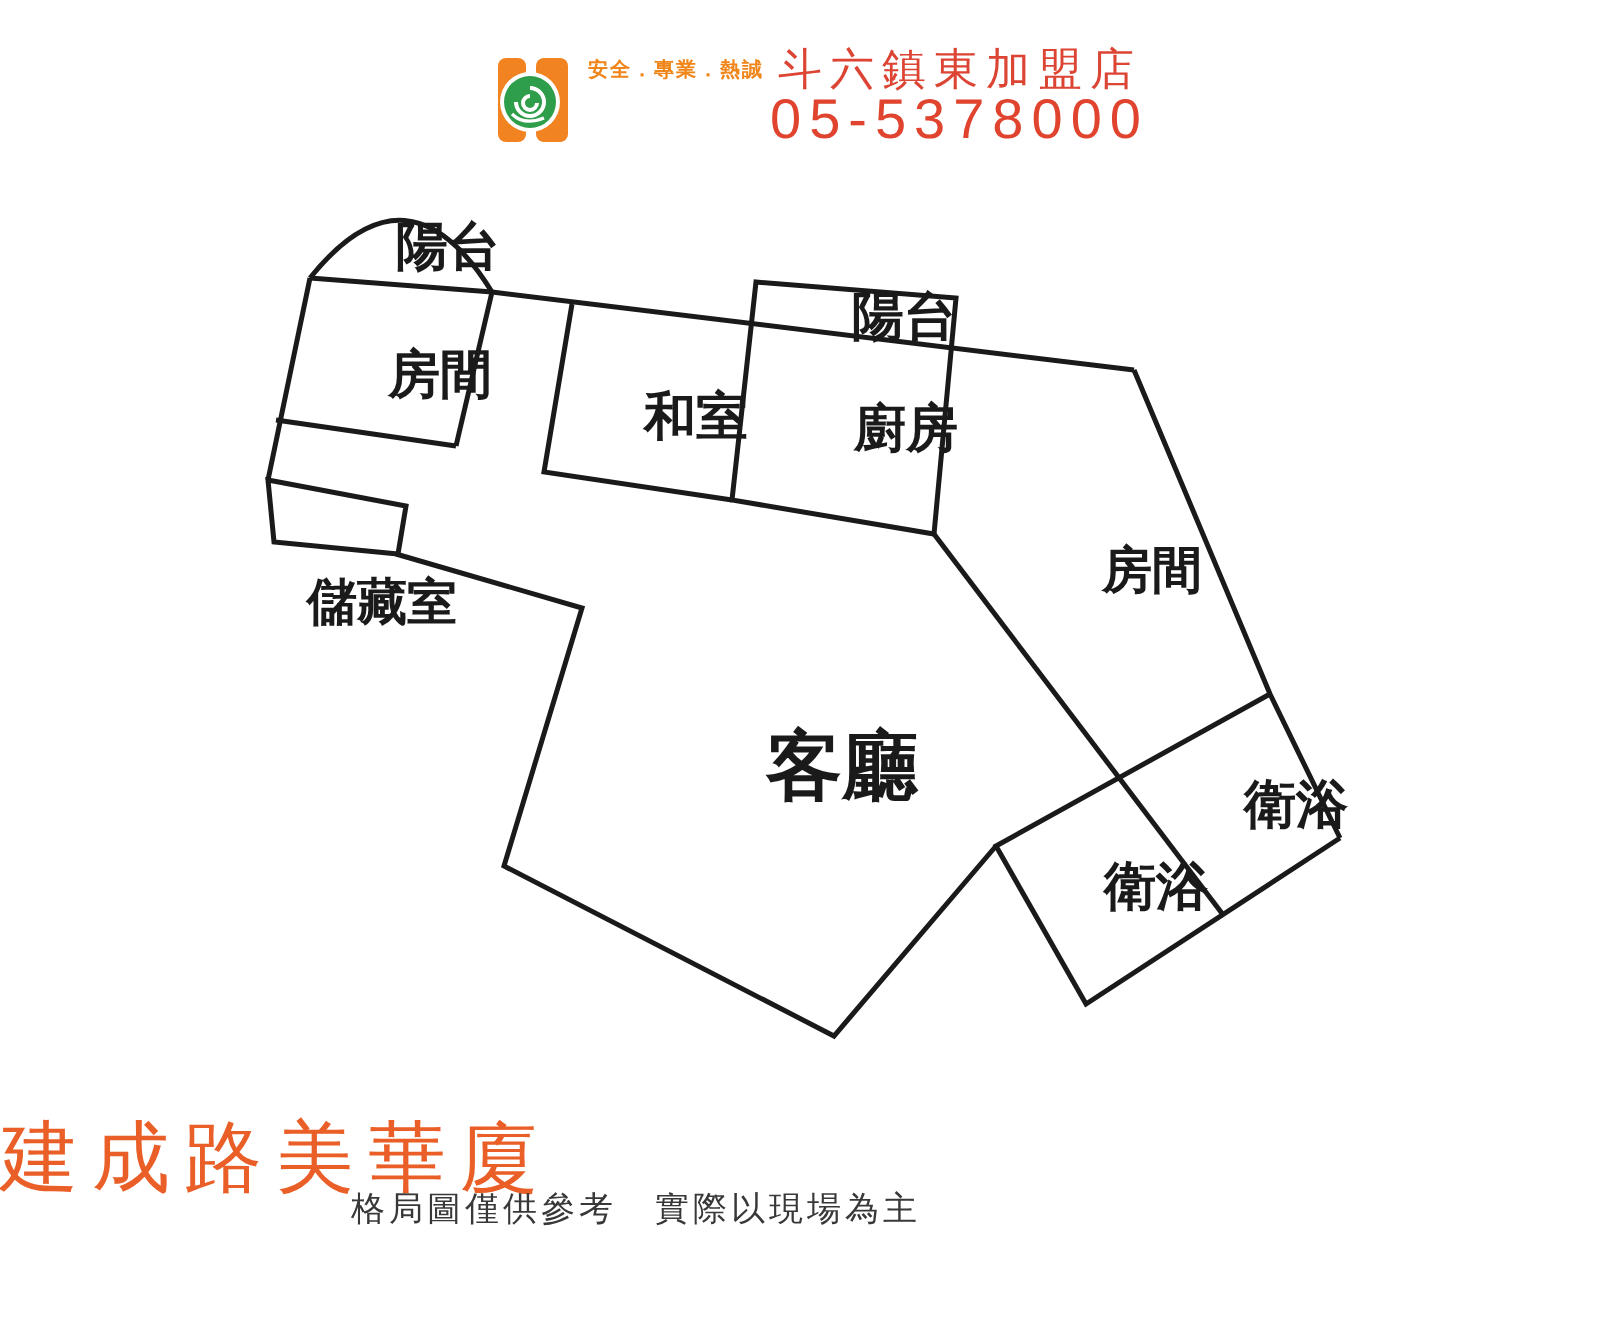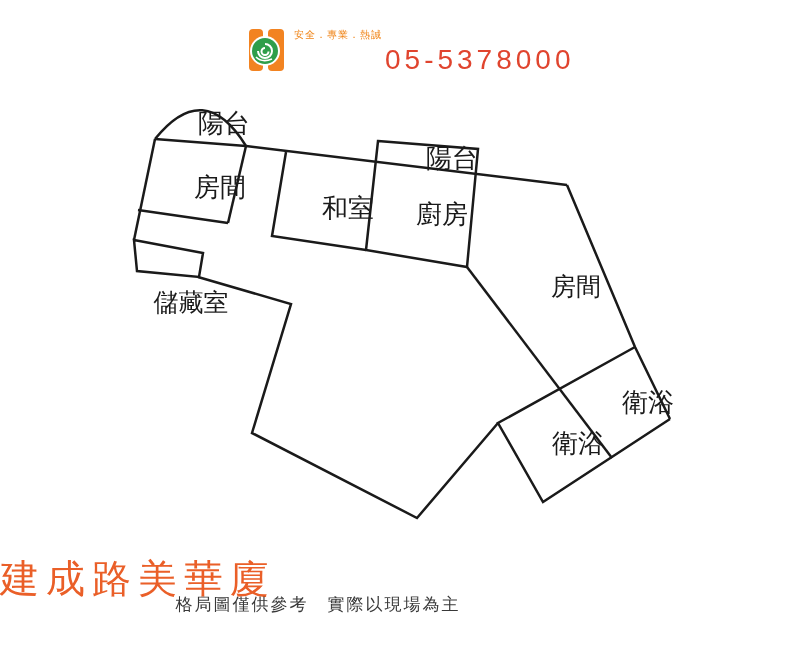--- a/index.html
+++ b/index.html
@@ -5,48 +5,48 @@
   html,body{margin:0;padding:0;}
   body{
     width:800px;height:660px;position:relative;background:#ffffff;overflow:hidden;
     font-family:"Liberation Sans","DejaVu Sans",sans-serif;
   }
   
   .header{position:absolute;left:0;top:0;width:800px;height:100px;}
   .logo{position:absolute;left:246px;top:26px;width:44px;height:48px;}
   .slogan{
     position:absolute;left:294px;top:28px;width:96px;
-    font-size:10px;font-weight:normal;color:#f08519;letter-spacing:1px;white-space:nowrap;
+    font-size:10px;font-weight:bold;color:#f08519;letter-spacing:1px;white-space:nowrap;
   }
   .brand{
     position:absolute;left:290px;top:39px;
     font-size:26px;font-weight:bold;color:#2f9e4a;letter-spacing:0px;white-space:nowrap;
   }
   .franchise{
     position:absolute;left:389px;top:20px;
     font-family:"Liberation Serif","DejaVu Serif",serif;
     font-size:22px;color:#dc4434;letter-spacing:4px;white-space:nowrap;
   }
   .phone{
     position:absolute;left:385px;top:44px;
     font-size:28px;color:#e0442e;letter-spacing:4px;white-space:nowrap;
   }
   
   .plan{position:absolute;left:0;top:0;width:800px;height:660px;}
   .walls{position:absolute;left:0;top:0;}
   .room-label{
     position:absolute;transform:translate(-50%,-50%);
-    font-size:26px;font-weight:normal;color:#1a1a1a;white-space:nowrap;line-height:1;padding-left:48px;
+    font-size:26px;font-weight:bold;color:#1a1a1a;white-space:nowrap;line-height:1;padding-left:48px;
   }
   .lbl-yt1{left:200px;top:123px;}
   .lbl-fj1{left:196px;top:187px;}
   .lbl-ccs{left:167px;top:260px;font-size:25px;margin-top:42px;}
   .lbl-hs{left:324px;top:208px;}
   .lbl-yt2{left:428px;top:158px;}
-  .lbl-cf{left:418px;top:214px;}
+  .lbl-cf{left:429px;top:214px;}
   .lbl-fj2{left:552px;top:286px;font-size:25px;}
   .lbl-kt{left:397px;top:384px;font-size:38px;}
   .lbl-wy1{left:554px;top:443px;}
   .lbl-wy2{left:624px;top:402px;}
   
   .footer-title{
     position:absolute;left:0;top:552px;width:800px;text-align:left;
     font-family:"Liberation Serif","DejaVu Serif",serif;
     font-size:39px;color:#ea5f28;letter-spacing:7px;white-space:nowrap;
   }
@@ -63,20 +63,21 @@
   <svg class="logo" width="44" height="48" viewBox="0 0 44 48">
     <rect x="3" y="3" width="14" height="42" rx="4" fill="#f28321"></rect>
     <rect x="22" y="3" width="16" height="42" rx="4" fill="#f28321"></rect>
     <circle cx="19" cy="25" r="15" fill="#ffffff"></circle>
     <circle cx="19" cy="25" r="13" fill="#2f9e4a"></circle>
     <path d="M19,18 a7,7 0 1 1 -7,7" stroke="#ffffff" stroke-width="2" fill="none"></path>
     <path d="M19,22 a3.5,3.5 0 1 0 3.5,3.5" stroke="#ffffff" stroke-width="2" fill="none"></path>
     <path d="M10,31 q6,6 16,2" stroke="#ffffff" stroke-width="1.6" fill="none"></path>
   </svg>
   <div class="slogan">安全．專業．熱誠</div>
+  <div class="franchise">斗六鎮東加盟店</div>
   <div class="phone">05-5378000</div>
 </div>
 
 <div class="plan">
   <svg class="walls" width="800" height="660" viewBox="0 0 800 660" fill="none" stroke="#1a1a1a" stroke-width="2.5">
 
     <path d="M155,139 Q204,78 246,146"></path>
 
     <path d="M155,139 L246,146"></path>
     <path d="M155,139 L134,240"></path>
@@ -100,18 +101,19 @@
     <path d="M198,277 L291,304 L252,433 L417,518 L498,423"></path>
   </svg>
 
   <div class="room-label lbl-yt1">陽台</div>
   <div class="room-label lbl-fj1">房間</div>
   <div class="room-label lbl-ccs">儲藏室</div>
   <div class="room-label lbl-hs">和室</div>
   <div class="room-label lbl-yt2">陽台</div>
   <div class="room-label lbl-cf">廚房</div>
   <div class="room-label lbl-fj2">房間</div>
+  <div class="room-label lbl-kt">客廳</div>
   <div class="room-label lbl-wy1">衛浴</div>
   <div class="room-label lbl-wy2">衛浴</div>
 </div>
 
 <div class="footer-title">建成路美華廈</div>
 <div class="footer-disclaimer">格局圖僅供參考　實際以現場為主</div>
 
 </body></html>

